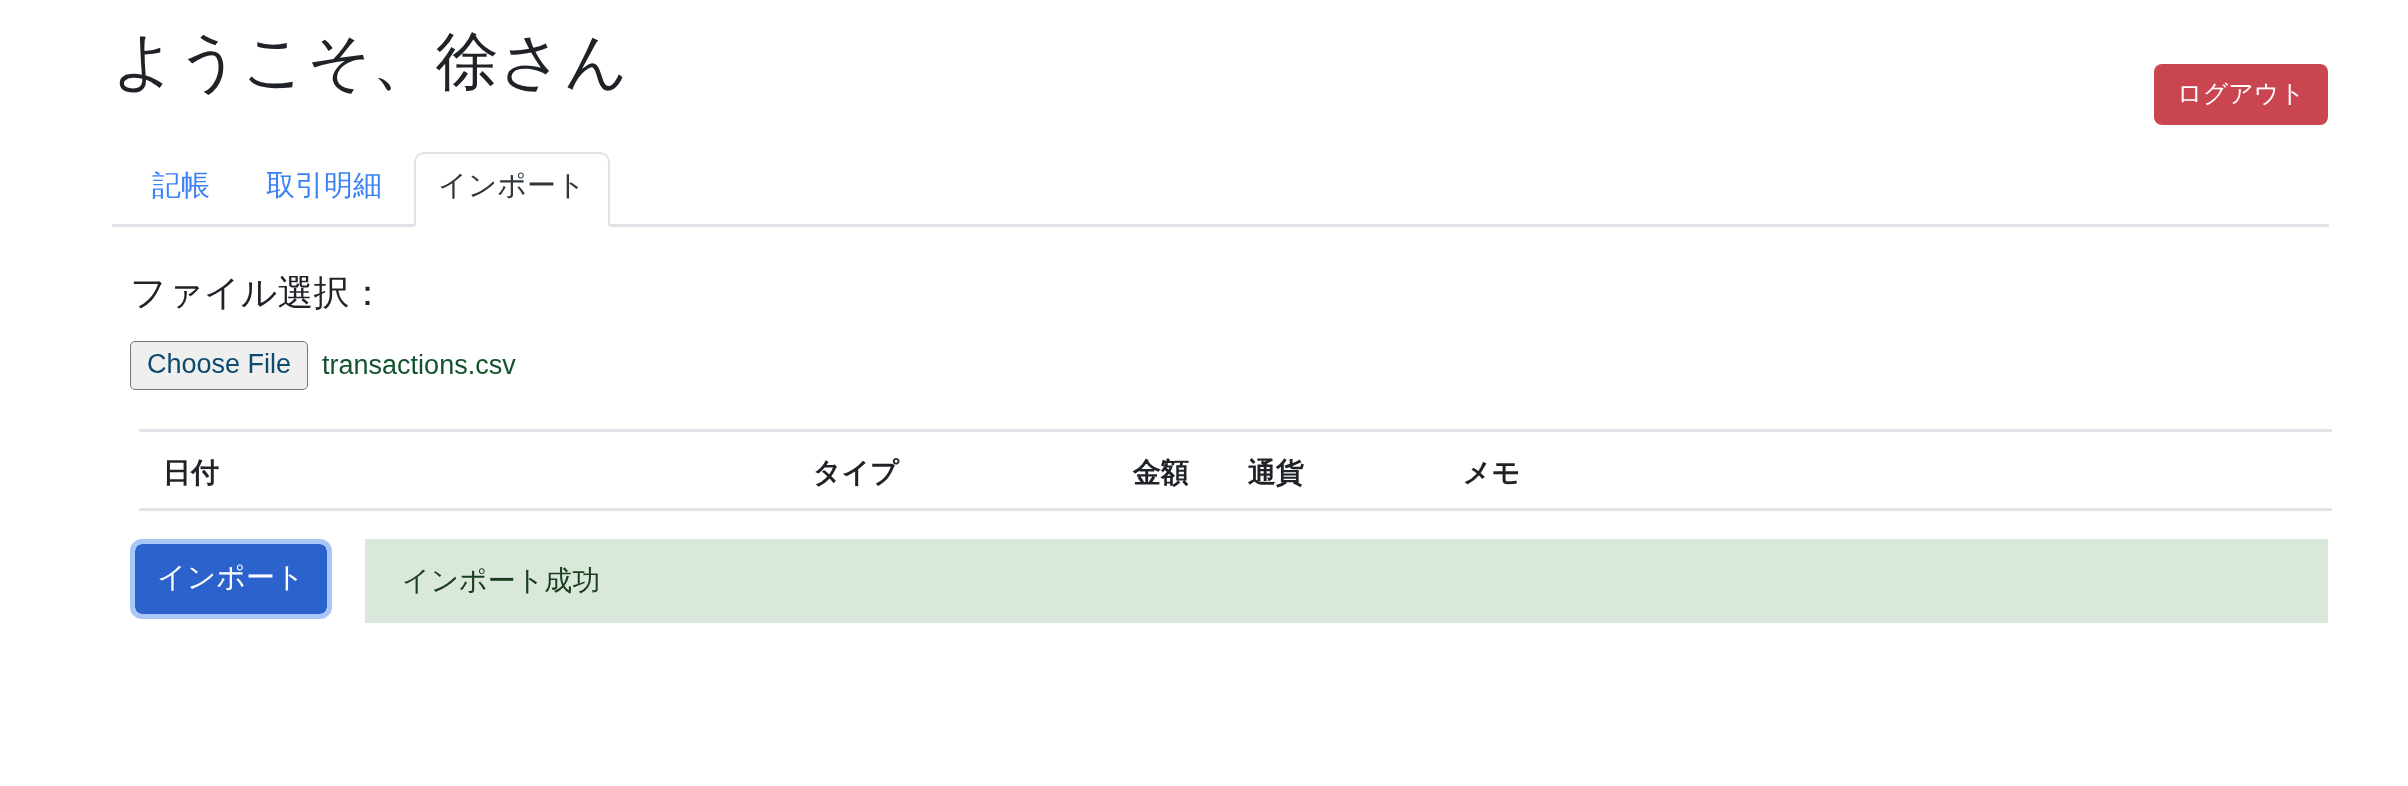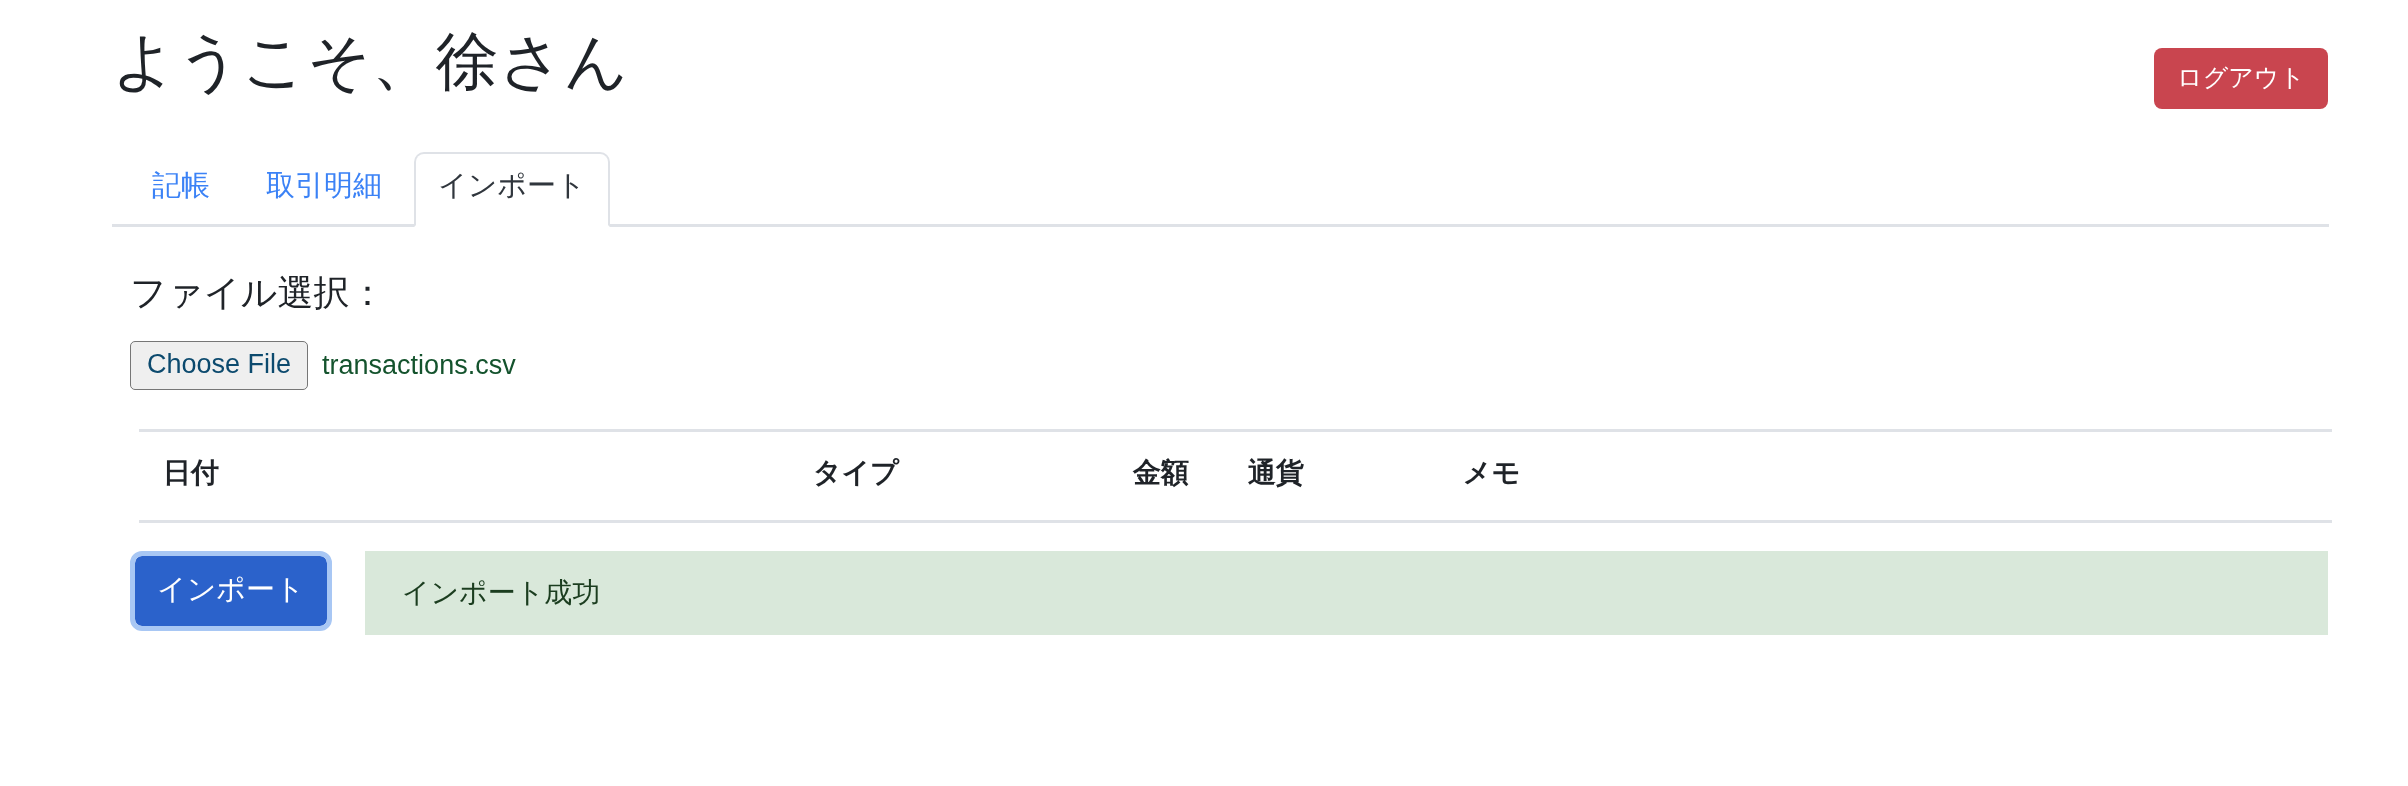--- a/index.html
+++ b/index.html
@@ -37,21 +37,21 @@
     font-size: 63px;
     font-weight: 400;
     line-height: 1.25;
     letter-spacing: 0.5px;
     color: #1f2328;
     white-space: nowrap;
   }
   .logout-button {
     position: absolute;
     right: 0;
-    top: 48px;
+    top: 64px;
     background: #c9454f;
     color: #ffffff;
     border: none;
     border-radius: 8px;
     font-family: inherit;
     font-size: 25px;
     line-height: 1;
     padding: 17px 23px 19px;
     cursor: pointer;
     white-space: nowrap;
@@ -138,21 +138,21 @@
     margin-left: 27px;
     width: 2193px;
     border-collapse: collapse;
     table-layout: fixed;
   }
   .preview-table th {
     text-align: left;
     font-size: 28px;
     font-weight: 700;
     color: #1f2328;
-    padding: 22px 0 28px;
+    padding: 22px 0 16px;
     border-top: 3px solid #dfe2e7;
     border-bottom: 3px solid #dfe2e7;
     white-space: nowrap;
   }
   .col-date     { width: 650px; padding-left: 24px !important; }
   .col-type     { width: 320px; }
   .col-amount   { width: 115px; }
   .col-currency { width: 215px; }
   .col-memo     { width: auto; }
 

